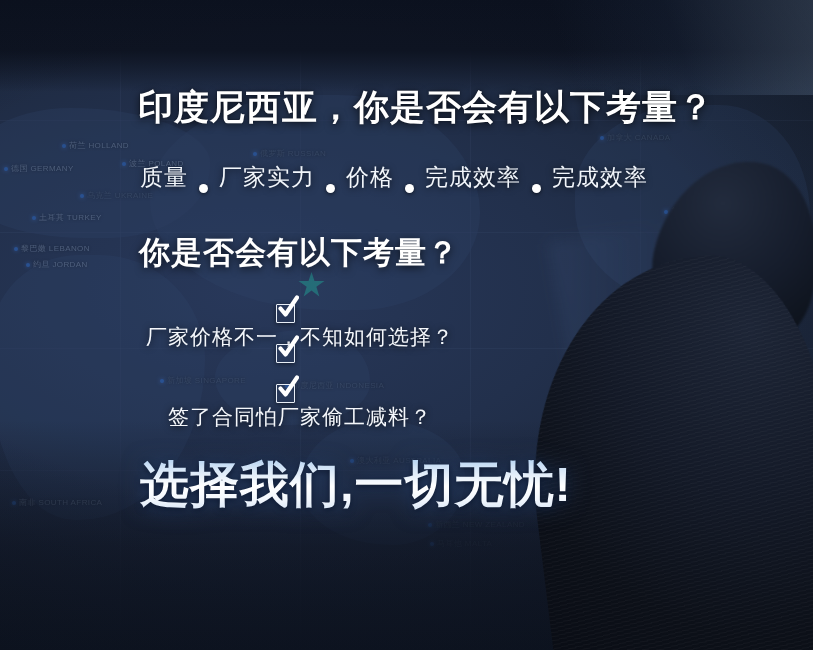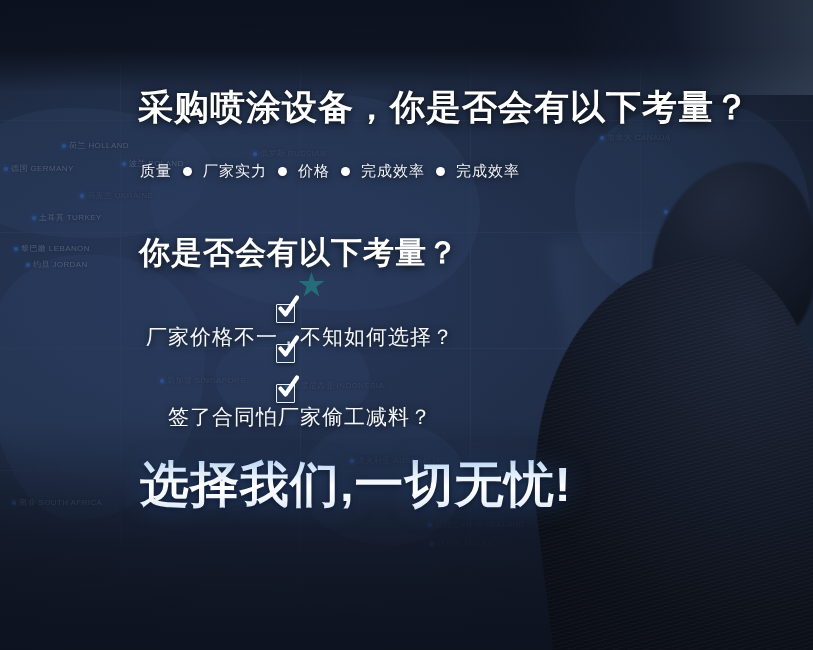--- a/index.html
+++ b/index.html
@@ -119,22 +119,22 @@
   .headline {
     position:absolute; left:138px; top:86px;
     font-size:35px; font-weight:bold; color:#ffffff;
     letter-spacing:1px; line-height:1.18;
     text-shadow:0 2px 9px rgba(0,0,0,.72), 0 0 2px rgba(0,0,0,.5);
     white-space:nowrap;
   }
 
   .feature-row {
     position:absolute; left:140px; top:162px;
-    display:flex; align-items:center;
-    font-size:15px; color:#f2f6fb; font-weight:400;
+    display:flex; align-items:flex-end;
+    font-size:23px; color:#f2f6fb; font-weight:400;
     letter-spacing:1px; white-space:nowrap;
     text-shadow:0 1px 7px rgba(0,0,0,.75);
   }
   .feature-row .ft { }
   .feature-row .sep {
     display:inline-block;
     width:9px; height:9px; border-radius:50%;
     background:#ffffff;
     margin:0 11px;
     box-shadow:0 1px 4px rgba(0,0,0,.6);
@@ -299,21 +299,21 @@
   <div class="bg-topglow"></div>
   <div class="bg-botshade"></div>
   <div class="bg-vignette"></div>
 
   <div class="figure-edgeglow"></div>
   <div class="figure-head"></div>
   <div class="figure-shoulder"></div>
 
   <div class="content">
 
-    <div class="headline">采购喷涂设备，你是否会有以下考量？</div>
+    <div class="headline">印度尼西亚，你是否会有以下考量？</div>
 
     <div class="feature-row" id="feature-row">
         <span class="ft">质量</span>
         <span class="sep"></span>
         <span class="ft">厂家实力</span>
         <span class="sep"></span>
         <span class="ft">价格</span>
         <span class="sep"></span>
         <span class="ft">完成效率</span>
         <span class="sep"></span>

